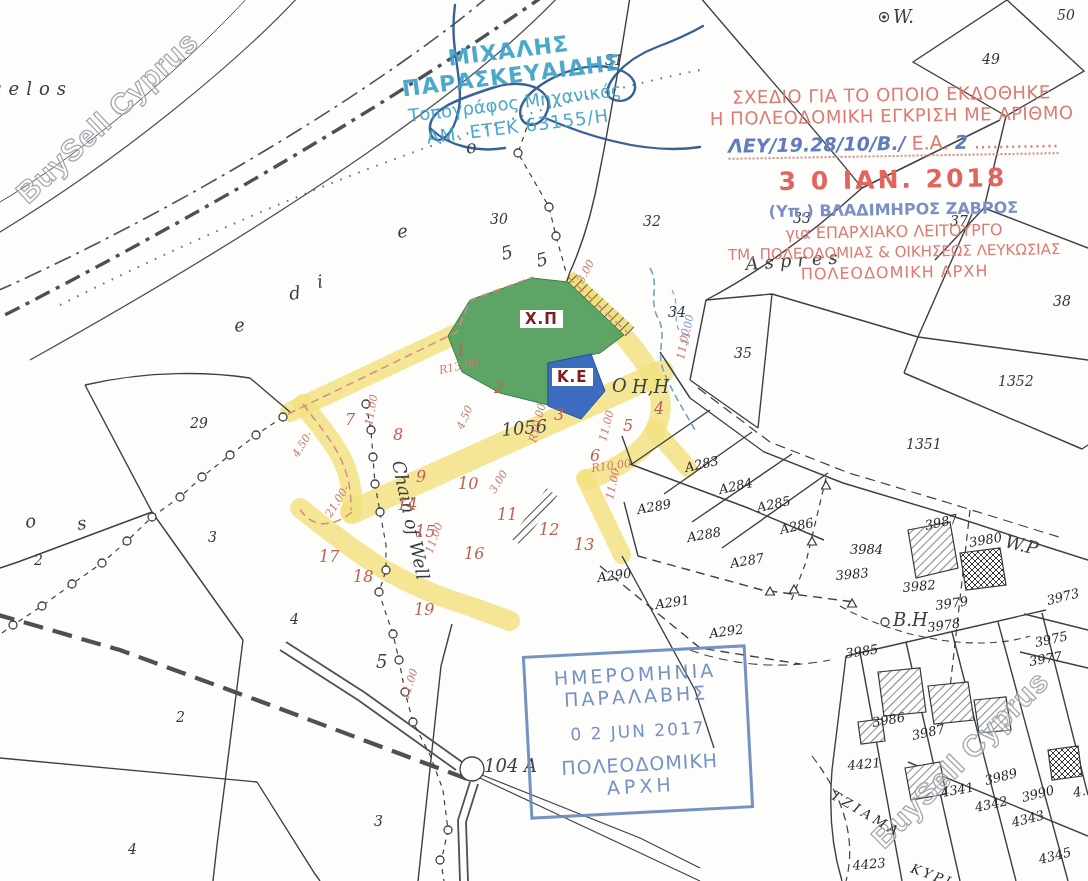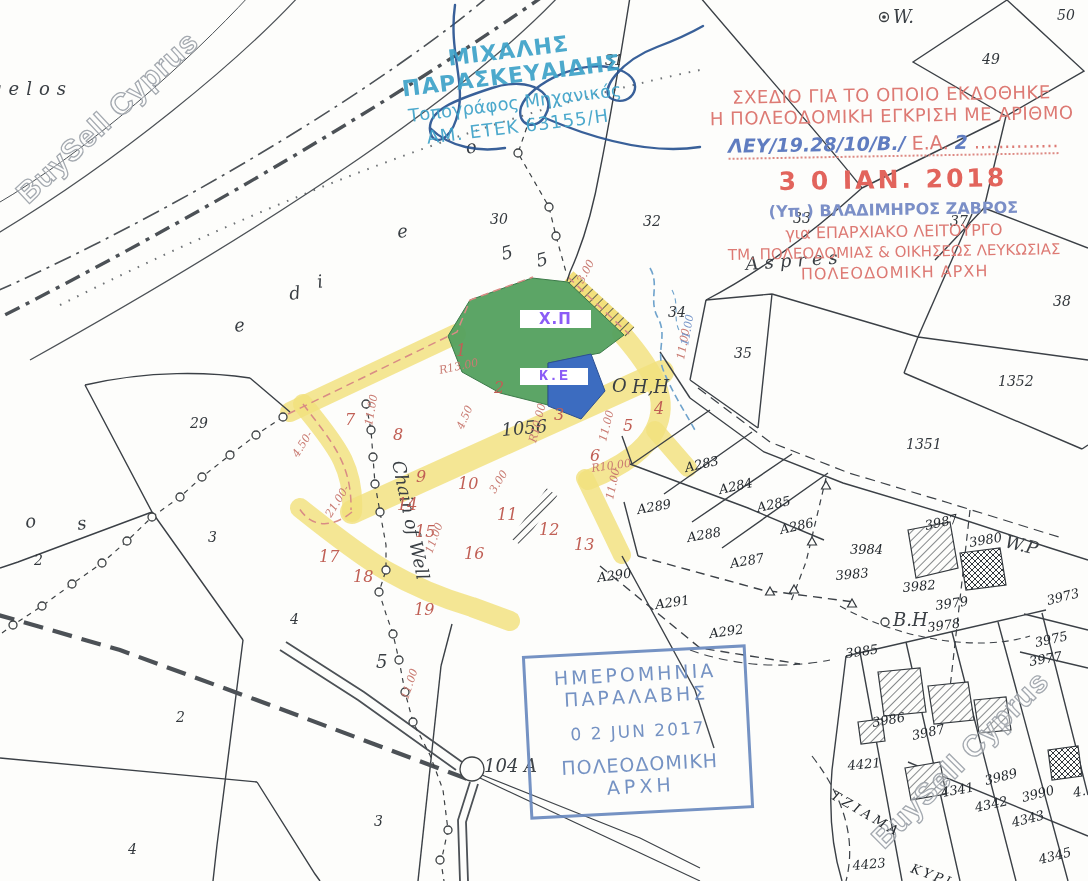--- a/index.html
+++ b/index.html
@@ -8,22 +8,22 @@
   svg text{user-select:none;}
   .ml{font-family:"DejaVu Serif",serif;font-style:italic;}
   .blk{fill:#33383d;font-size:14px;}
   .red{fill:#c05f55;font-size:16px;}
   .dim{fill:#c97b72;font-size:11px;}
   .dimb{fill:#7796c8;font-size:11px;}
   .hand{fill:#24292e;font-size:13px;}
   .name{fill:#3a3f44;font-size:18px;}
   .wm{font-family:"Liberation Sans",sans-serif;font-weight:bold;font-size:30px;letter-spacing:1px;
       fill:#ffffff;fill-opacity:.45;stroke:#9ba1a8;stroke-width:1.3px;opacity:.9;}
-  .zlabel{position:absolute;background:#ffffff;padding:0 19px;line-height:20px;
-          font:600 15px "DejaVu Sans",sans-serif;color:#8b5cf6;letter-spacing:1px;}
+  .zlabel{position:absolute;background:#ffffff;padding:0 5px;line-height:20px;
+          font:600 15px "DejaVu Sans",sans-serif;color:#7f1d1d;letter-spacing:1px;}
   .stamp-surveyor{position:absolute;left:338px;top:38px;width:350px;text-align:center;
           transform:rotate(-7deg);color:#3ea2c9;opacity:.92;}
   .stamp-surveyor .l1{font-size:22px;font-weight:bold;letter-spacing:1px;}
   .stamp-surveyor .l2{font-size:18px;margin-top:4px;}
   .stamp-surveyor .l3{font-size:18px;margin-top:3px;letter-spacing:1px;}
   .stamp-approval{position:absolute;left:693px;top:84px;width:400px;color:#dd7a74;text-align:center;
           transform:rotate(-1deg);}
   .stamp-approval .r1{font-size:18px;letter-spacing:.5px;}
   .stamp-approval .r2{font-size:18px;letter-spacing:.5px;}
   .stamp-approval .ref{font-size:19px;text-align:left;margin:6px 0 0 2px;
@@ -335,21 +335,21 @@
 
   <g fill="none" stroke="#24508f" stroke-width="2.4" opacity=".9" stroke-linecap="round">
     <path d="M 455,5 C 448,55 468,85 456,120 C 450,140 432,148 430,130 C 428,110 455,100 492,88 C 532,75 558,95 545,116 C 536,131 516,126 521,107 C 529,84 584,56 620,70 C 648,81 632,108 612,99 C 597,91 622,60 657,47 C 681,38 696,30 703,26"></path>
     <path d="M 545,118 C 592,138 648,155 700,147"></path>
     <path d="M 430,128 C 450,148 480,152 505,148"></path>
   </g>
 </svg>
 
 
 <div class="zlabel" style="left:520px;top:310px;">Χ.Π</div>
-<div class="zlabel" style="left:520px;top:368px;font-family:Liberation Mono, monospace;">Κ.Ε</div>
+<div class="zlabel" style="left:552px;top:368px;">Κ.Ε</div>
 
 
 <div class="stamp-surveyor">
   <div class="l1">ΜΙΧΑΛΗΣ ΠΑΡΑΣΚΕΥΑΙΔΗΣ</div>
   <div class="l2">Τοπογράφος Μηχανικός</div>
   <div class="l3">ΑΜ. ΕΤΕΚ 63155/Η</div>
 </div>
 
 
 <div class="stamp-approval">

